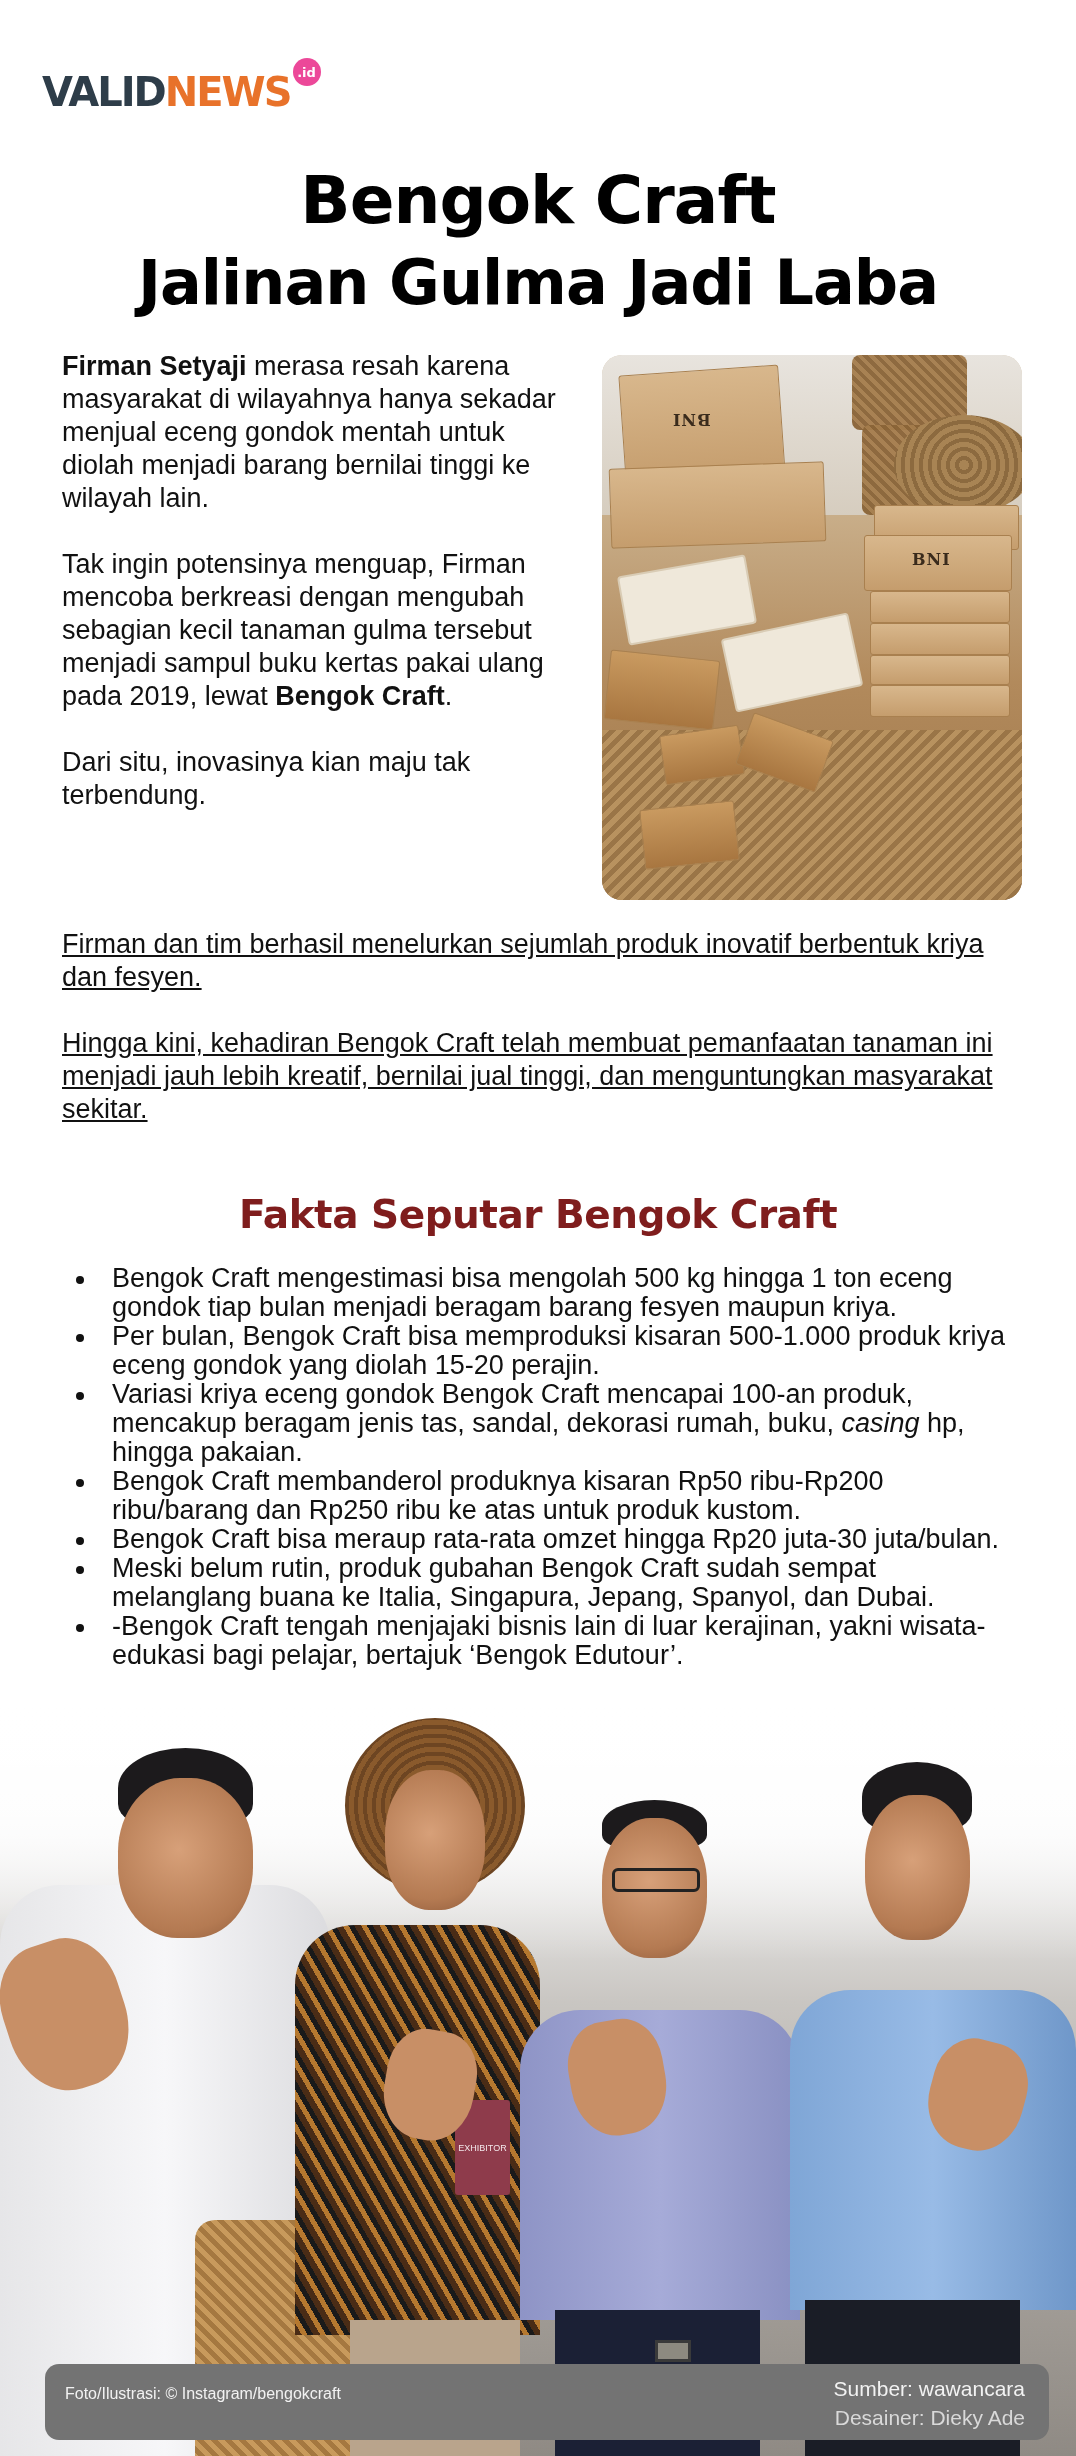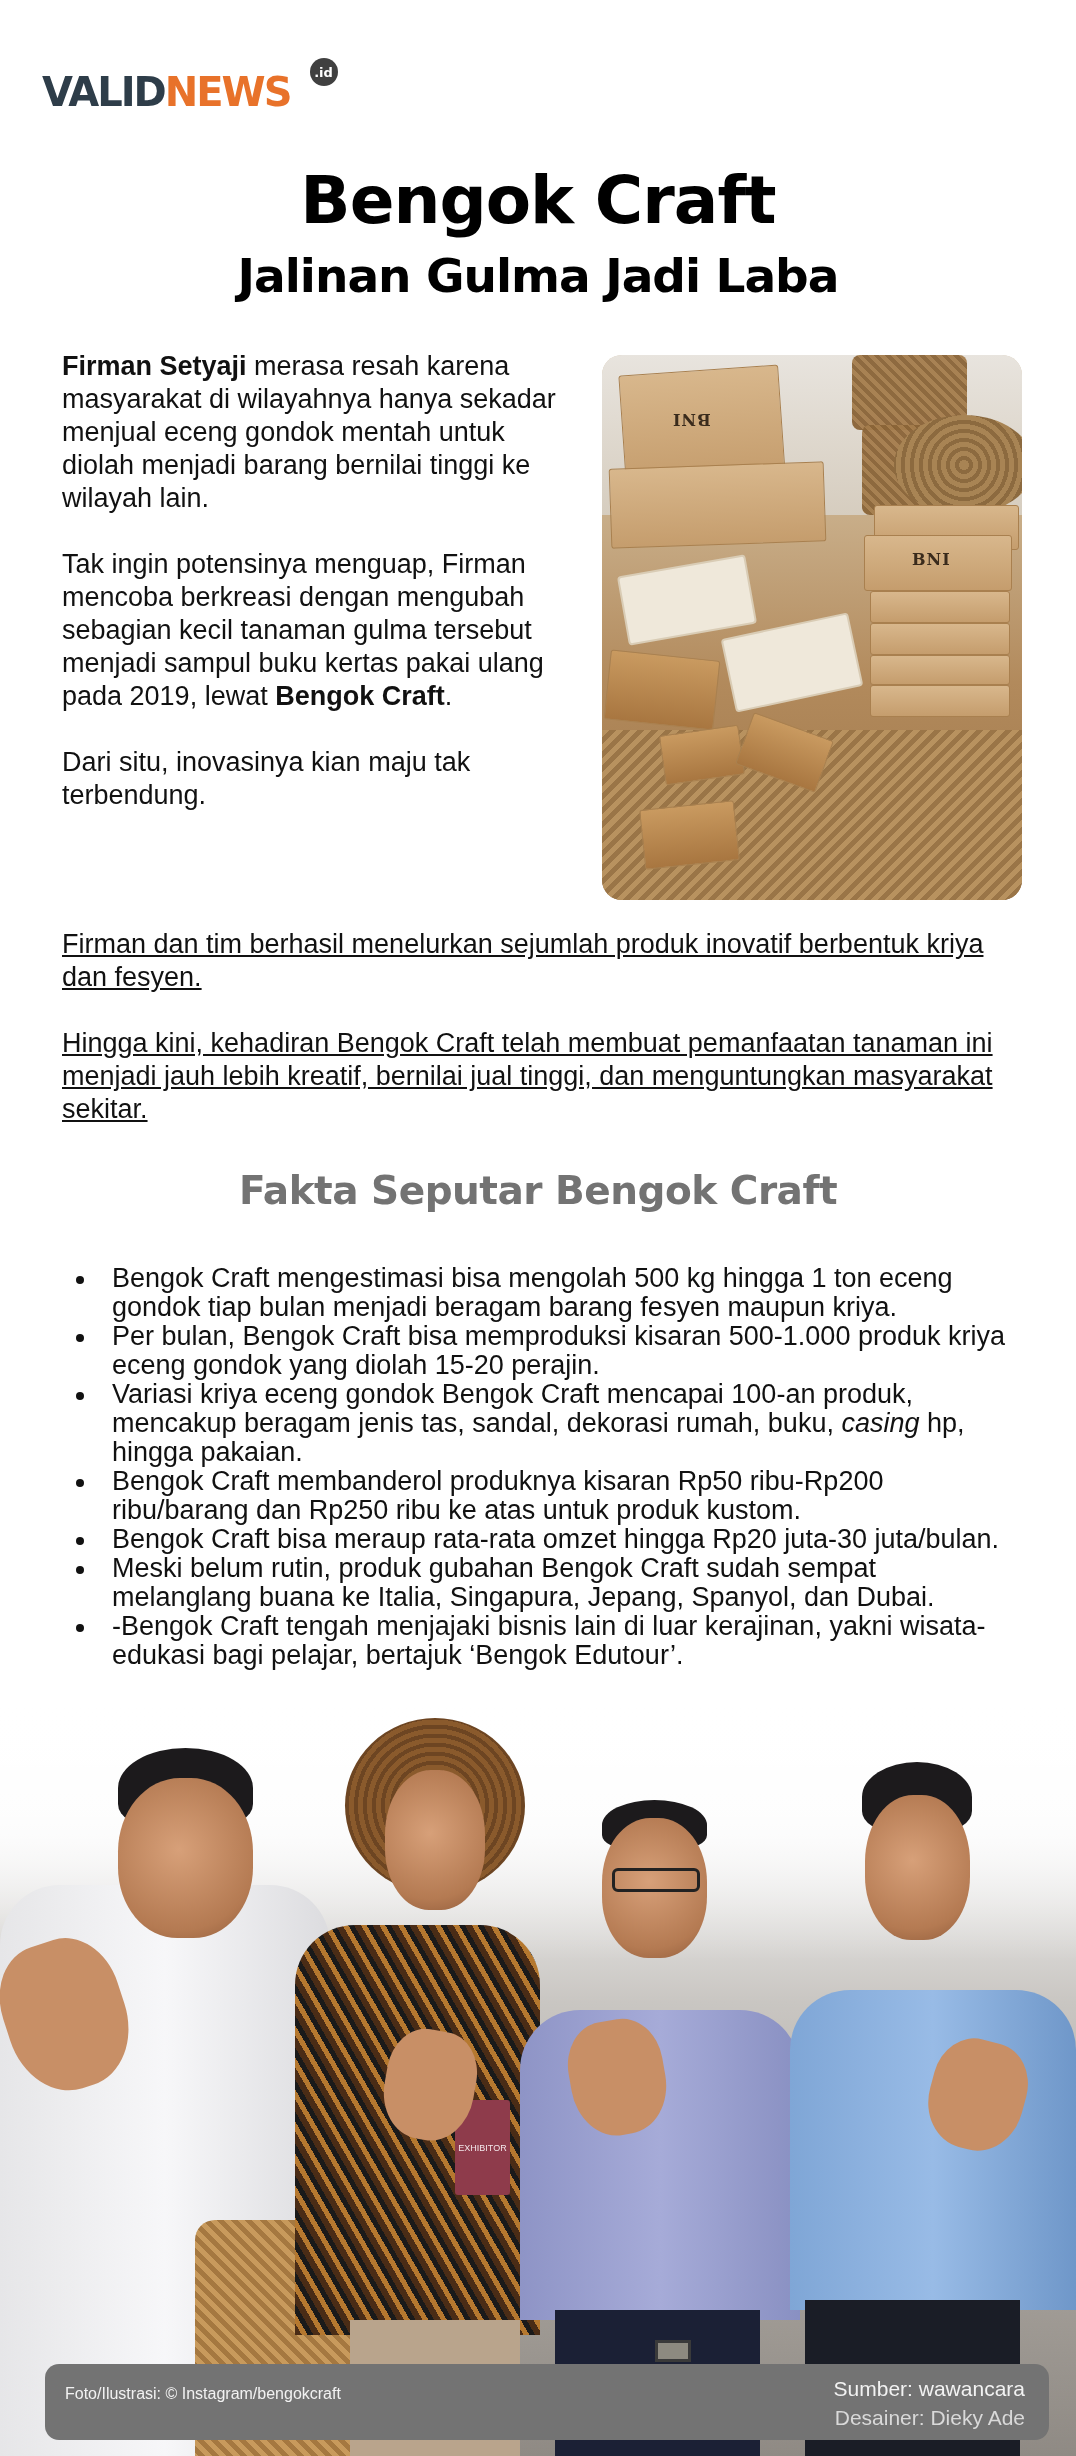--- a/index.html
+++ b/index.html
@@ -3,28 +3,28 @@
 <meta charset="utf-8">
 <style>
   * { box-sizing: border-box; margin: 0; padding: 0; }
   html, body { width: 1076px; height: 2456px; background: #ffffff; overflow: hidden; }
   body { position: relative; font-family: "Liberation Sans", sans-serif; color: #111; }
 
   
   .logo { position: absolute; left: 42px; top: 56px; height: 56px; display: flex; align-items: flex-end; }
   .logo-valid { font-family: "DejaVu Sans", sans-serif; font-weight: bold; font-size: 40px; letter-spacing: -2px; color: #2e3d49; line-height: 1; position: relative; }
   .logo-news { font-family: "DejaVu Sans", sans-serif; font-weight: bold; font-size: 40px; letter-spacing: -2px; color: #e8722a; line-height: 1; }
-  .logo-id { position: relative; top: -26px; margin-left: 19px; width: 28px; height: 28px; border-radius: 50%; background: #404040; color: #fff;
+  .logo-id { position: relative; top: -26px; margin-left: 2px; width: 28px; height: 28px; border-radius: 50%; background: #ec4899; color: #fff;
     font-family: "DejaVu Sans", sans-serif; font-weight: bold; font-size: 13px; display: flex; align-items: center; justify-content: center; }
 
   
   .title-main { position: absolute; left: 0; width: 1076px; top: 168px; text-align: center; font-family: "DejaVu Sans", sans-serif; font-weight: bold;
     font-size: 66px; letter-spacing: -1px; line-height: 1; color: #000; }
   .title-sub { position: absolute; left: 0; width: 1076px; top: 252px; text-align: center; font-family: "DejaVu Sans", sans-serif; font-weight: bold;
-    font-size: 47px; letter-spacing: -1px; line-height: 1; color: #000; }
+    font-size: 62px; letter-spacing: -1px; line-height: 1; color: #000; }
 
   
   .intro { position: absolute; left: 62px; top: 350px; width: 520px; font-size: 27px; line-height: 33px; color: #111; }
   .intro p { margin-bottom: 33px; }
   .intro b { font-weight: bold; }
 
   
   .photo-products { position: absolute; left: 602px; top: 355px; width: 420px; height: 545px; border-radius: 20px; overflow: hidden;
     background: linear-gradient(180deg, #d9cbb6 0%, #c8ad88 30%, #b28a5c 60%, #9c7447 100%); }
   .pp-wall { position: absolute; left: 0; top: 0; width: 100%; height: 160px; background: linear-gradient(180deg, #e8e4de, #d6cdbf); }
@@ -36,22 +36,22 @@
   .pp-mat { position: absolute; left: 0; bottom: 0; width: 100%; height: 170px;
     background: repeating-linear-gradient(135deg, #b8925f 0 5px, #9a7547 5px 10px); }
   .pp-bag { position: absolute; background: #efe8da; border: 2px solid #d9ccb5; border-radius: 4px; }
   .pp-label { position: absolute; font-family: "DejaVu Serif", serif; font-weight: bold; color: #3a2b1c; font-size: 16px; letter-spacing: 1px; }
 
   
   .wide { position: absolute; left: 62px; top: 928px; width: 960px; font-size: 27px; line-height: 33px; color: #111; }
   .wide p { margin-bottom: 33px; text-decoration: underline; }
 
   
-  .facts-title { position: absolute; left: 0; width: 1076px; top: 1171px; text-align: center; font-family: "DejaVu Sans", sans-serif; font-weight: bold;
-    font-size: 39px; letter-spacing: -0.5px; color: #737373; line-height: 1; }
+  .facts-title { position: absolute; left: 0; width: 1076px; top: 1195px; text-align: center; font-family: "DejaVu Sans", sans-serif; font-weight: bold;
+    font-size: 39px; letter-spacing: -0.5px; color: #7f1d1d; line-height: 1; }
   .facts { position: absolute; left: 62px; top: 1264px; width: 960px; list-style: none; font-size: 27px; line-height: 29px; color: #111; }
   .facts li { position: relative; padding-left: 50px; }
   .facts li::before { content: ""; position: absolute; left: 14px; top: 12px; width: 8px; height: 8px; border-radius: 50%; background: #111; }
   .facts em { font-style: italic; }
 
   
   .photo-group { position: absolute; left: 0; top: 1700px; width: 1076px; height: 756px; overflow: hidden;
     background: linear-gradient(180deg, #ffffff 0%, #f3f3f3 18%, #c9c6c2 40%, #a9a49e 70%, #8f8a84 100%); }
   .pg-fade { position: absolute; left: 0; top: 0; width: 100%; height: 260px; background: linear-gradient(180deg, #fff 0%, rgba(255,255,255,.85) 45%, rgba(255,255,255,0) 100%); }
   .person { position: absolute; }

